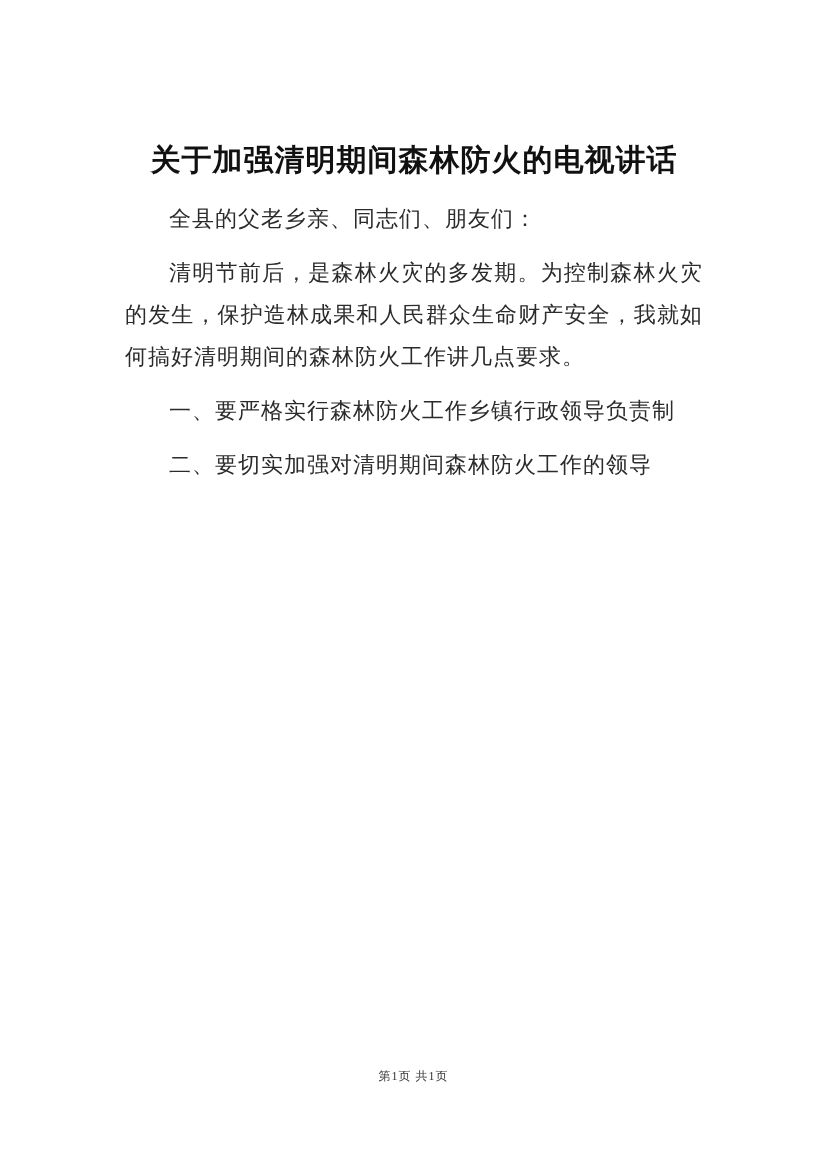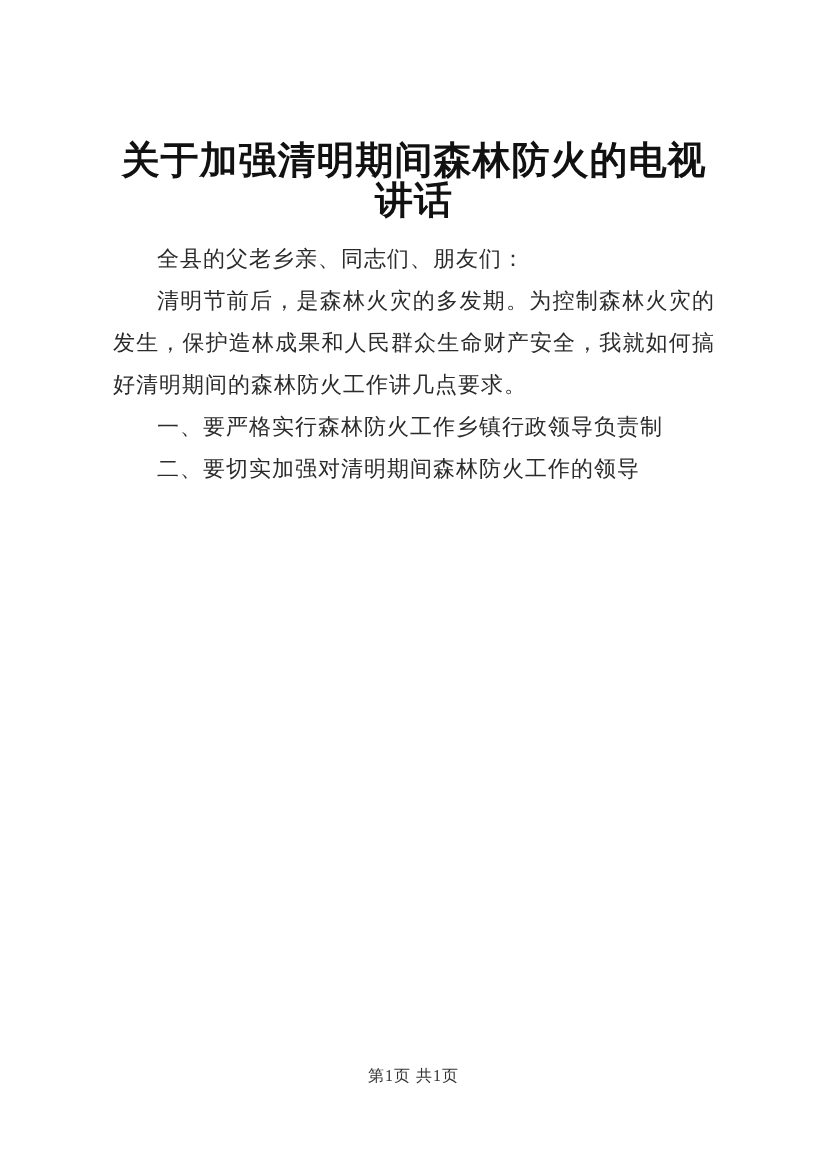--- a/index.html
+++ b/index.html
@@ -24,47 +24,47 @@
     background: #ffffff;
   }
   .content {
     position: absolute;
     top: 140px;
     left: 113px;
     width: 602px;
   }
   .doc-title {
     margin: 0 0 18px 0;
-    font-size: 38px;
+    font-size: 30px;
     line-height: 40px;
     font-weight: bold;
     text-align: center;
     letter-spacing: 1px;
     color: #111111;
   }
   .para {
-    margin: 0;
+    margin: 12px;
     font-size: 22px;
     line-height: 42px;
     letter-spacing: 1px;
     text-indent: 2em;
     text-align: justify;
     text-justify: inter-ideograph;
     color: #2b2b2b;
     word-break: break-all;
   }
   .footer {
     position: absolute;
     top: 1066px;
     left: 0;
     width: 827px;
     text-align: center;
   }
   .footer .page-num {
-    font-size: 16px;
+    font-size: 12px;
     letter-spacing: 1px;
     color: #333333;
   }
 </style>
 </head>
 <body>
 
 <div class="page">
   <div class="content">
     <h1 class="doc-title">关于加强清明期间森林防火的电视讲话</h1>

